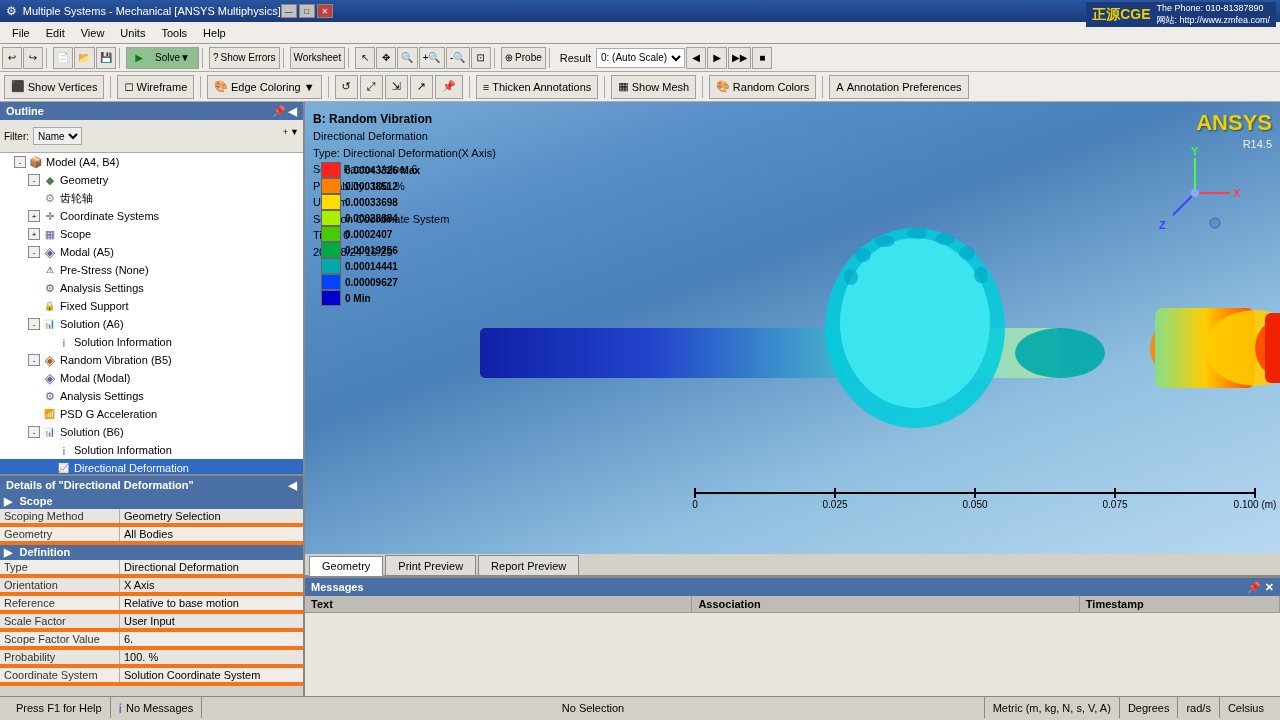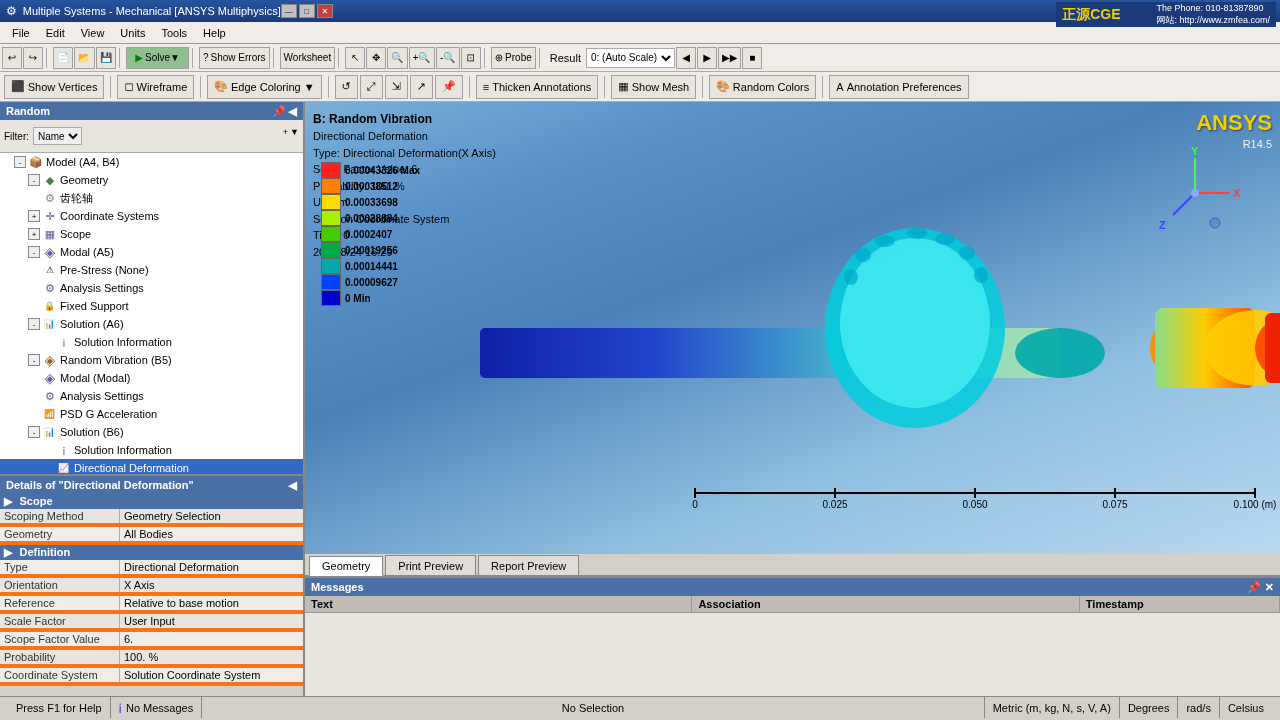--- a/index.html
+++ b/index.html
@@ -110,21 +110,21 @@
   <span>Multiple Systems - Mechanical [ANSYS Multiphysics]</span>
   <div class="controls">
     <div class="ctrl-btn">—</div>
     <div class="ctrl-btn">□</div>
     <div class="ctrl-btn" style="background:#c04040;color:white;">✕</div>
   </div>
 </div>
 
 <div style="position:fixed; top:2px; right:4px; z-index:100; background:#1a3a7a; padding:1px 6px; display:flex; align-items:center; gap:6px;">
   <div style="color:#f0d000; font-weight:bold; font-size:14px;">正源CGE</div>
-  <div style="color:white; font-size:9px; line-height:1.3;margin-left:30px;">
+  <div style="color:white; font-size:9px; line-height:1.3;">
     <div>The Phone: 010-81387890</div>
     <div>网站: http://www.zmfea.com/</div>
   </div>
 </div>
 
 <div id="menubar">
   <div class="menu-item">File</div>
   <div class="menu-item">Edit</div>
   <div class="menu-item">View</div>
   <div class="menu-item">Units</div>
@@ -135,21 +135,21 @@
 <div class="toolbar">
   <div class="tb-btn">↩</div>
   <div class="tb-btn">↪</div>
   <div class="sep"></div>
   <div class="tb-btn">📄</div>
   <div class="tb-btn">📂</div>
   <div class="tb-btn">💾</div>
   <div class="sep"></div>
   <div class="tb-btn" style="padding: 0 8px; background:#90c090;">
     <span style="color:green;">▶</span>
-    <span style="margin-left:2px;">Solve</span>
+    <span style="margin-left:12px;">Solve</span>
     <span>▼</span>
   </div>
   <div class="sep"></div>
   <div class="tb-btn">
     <span>?</span>
     <span style="margin-left:2px;">Show Errors</span>
   </div>
   <div class="sep"></div>
   <div class="tb-btn">Worksheet</div>
   <div class="sep"></div>
@@ -220,21 +220,21 @@
     <span>Annotation Preferences</span>
   </div>
 </div>
 
 <div id="main">
 
   <div id="left-panel">
 
     <div id="outline">
       <div id="outline-header">
-        <span>Random</span>
+        <span>Outline</span>
         <div style="display:flex;gap:2px;">
           <span style="cursor:pointer;">📌</span>
           <span style="cursor:pointer;">◀</span>
         </div>
       </div>
       <div id="outline-filter">
         <span>Filter:</span>
         <select>
           <option>Name</option>
         </select>

